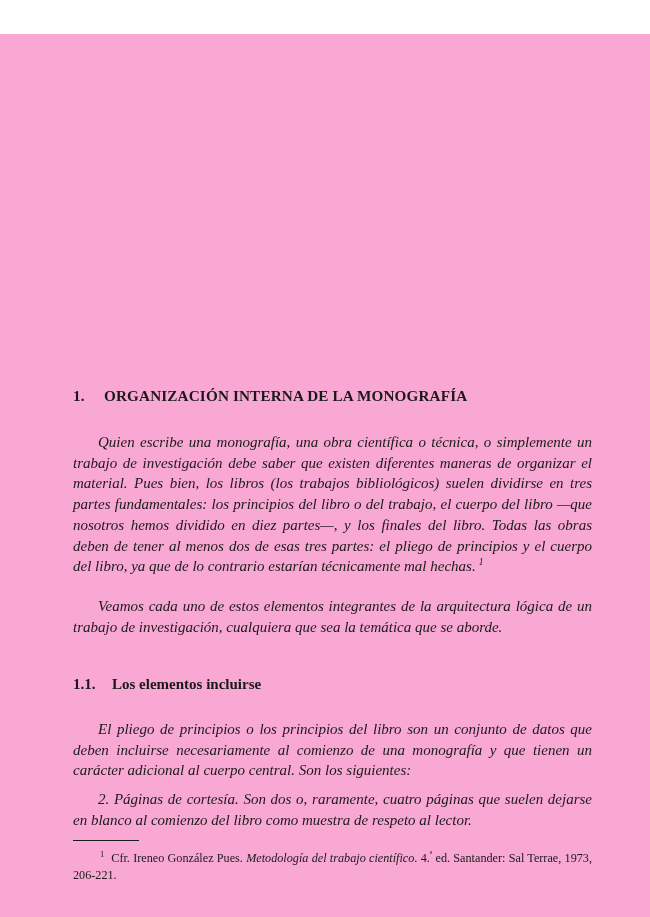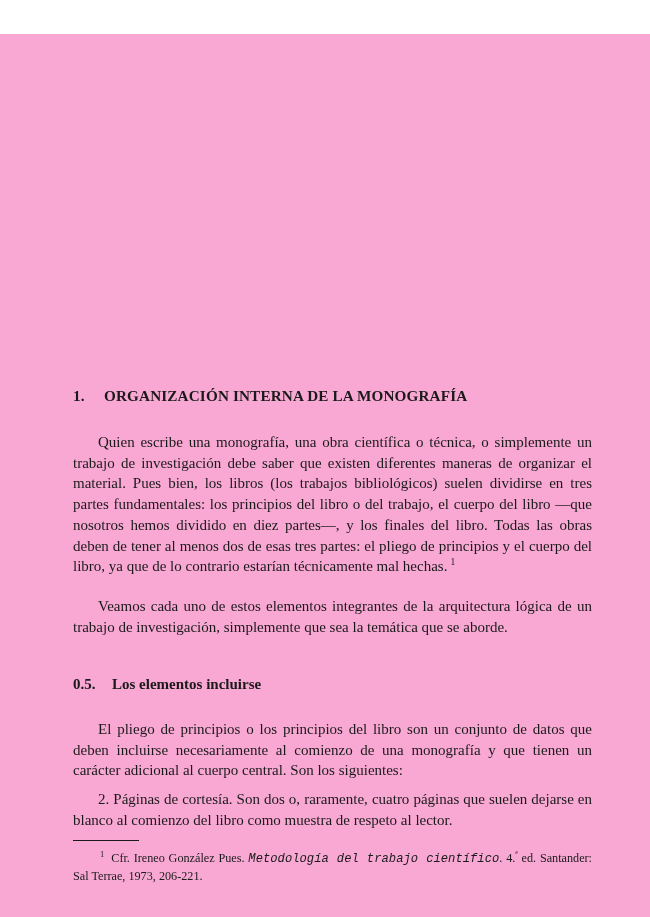--- a/index.html
+++ b/index.html
@@ -57,20 +57,21 @@
   }
 
   p.body {
     font-size: 15px;
     line-height: 20.7px;
     text-align: justify;
     text-justify: inter-word;
     margin: 0;
     text-indent: 25px;
     hyphens: manual;
+    font-style: italic;
   }
 
   
   .blk { position: absolute; left: 0; width: 519px; }
 
   #blk-heading      { top: 0px; }
   #blk-para1        { top: 46px; }
   #blk-para2        { top: 210px; }
   #blk-subheading   { top: 288px; }
   #blk-para3        { top: 333px; }
@@ -104,21 +105,20 @@
     text-indent: 27px;
   }
   p.footnote .fn-marker {
     font-size: 8.5px;
     vertical-align: super;
     line-height: 0;
     padding-right: 7px;
   }
   p.footnote i, p.footnote .ital {
     font-style: italic;
-    font-family: Liberation Mono, monospace;
   }
   .sup-ord {
     font-size: 8.8px;
     vertical-align: super;
     line-height: 0;
   }
 </style>
 </head>
 <body>
 
@@ -128,25 +128,25 @@
 
     <div class="blk" id="blk-heading">
       <h1 class="section-heading"><span class="num">1.</span><span>ORGANIZACIÓN INTERNA DE LA MONOGRAFÍA</span></h1>
     </div>
 
     <div class="blk" id="blk-para1">
       <p class="body"><span>Quien escribe una monografía, una obra científica o técnica, o simplemente un trabajo de investigación debe saber que existen diferentes maneras de organizar el material. Pues bien, los libros (los trabajos bibliológicos) suelen dividirse en tres partes fundamentales: los principios del libro o del trabajo, el cuerpo del libro —que nosotros hemos dividido en diez partes—, y los finales del libro. Todas las obras deben de tener al menos dos de esas tres partes: el pliego de principios y el cuerpo del libro, ya que de lo contrario estarían técnicamente mal hechas.</span><sup class="fn-ref">1</sup></p>
     </div>
 
     <div class="blk" id="blk-para2">
-      <p class="body">Veamos cada uno de estos elementos integrantes de la arquitectura lógica de un trabajo de investigación, simplemente que sea la temática que se aborde.</p>
+      <p class="body">Veamos cada uno de estos elementos integrantes de la arquitectura lógica de un trabajo de investigación, cualquiera que sea la temática que se aborde.</p>
     </div>
 
     <div class="blk" id="blk-subheading">
-      <h2 class="subsection-heading"><span class="num">0.5.</span><span>Los elementos incluirse</span></h2>
+      <h2 class="subsection-heading"><span class="num">1.1.</span><span>Los elementos incluirse</span></h2>
     </div>
 
     <div class="blk" id="blk-para3">
       <p class="body">El pliego de principios o los principios del libro son un conjunto de datos que deben incluirse necesariamente al comienzo de una monografía y que tienen un carácter adicional al cuerpo central. Son los siguientes:</p>
     </div>
 
     <div class="blk" id="blk-para4">
       <p class="body">2. Páginas de cortesía. Son dos o, raramente, cuatro páginas que suelen dejarse en blanco al comienzo del libro como muestra de respeto al lector.</p>
     </div>
 

